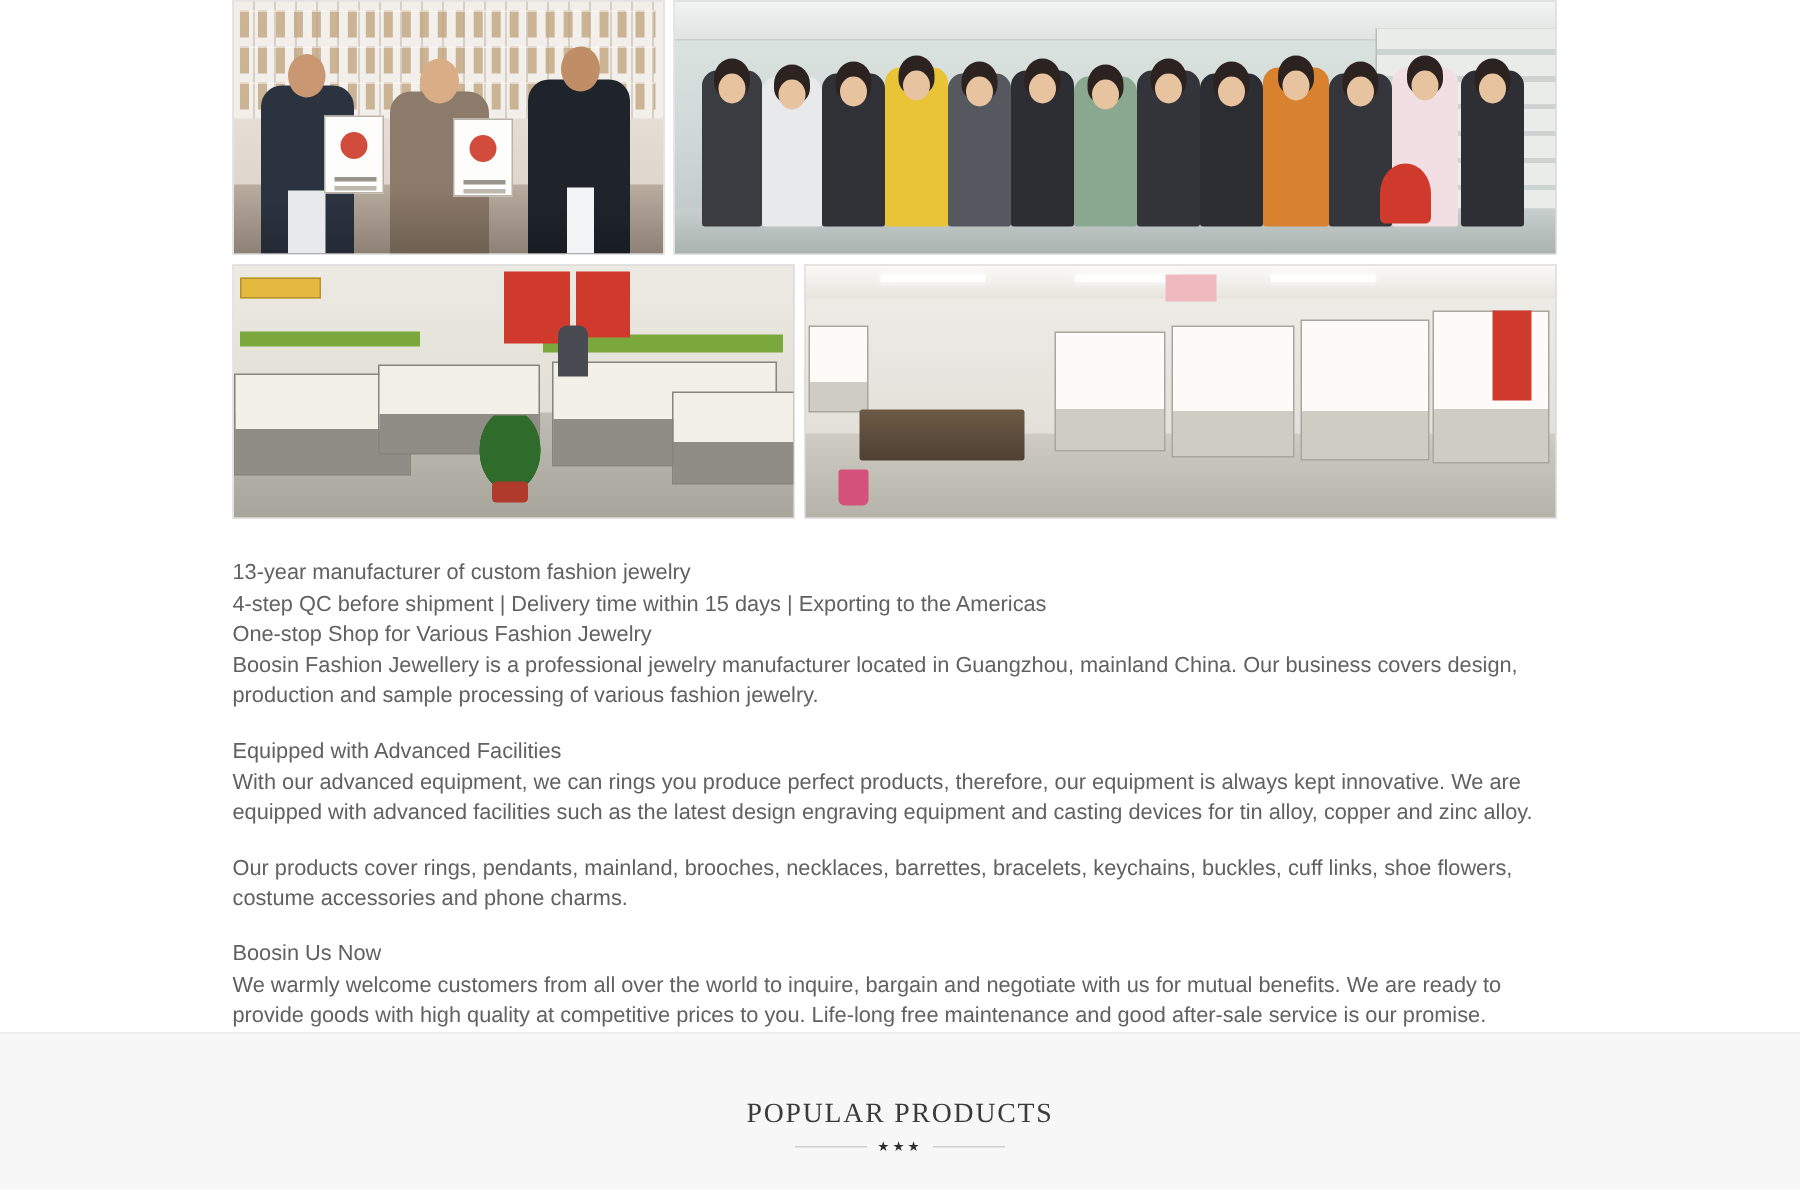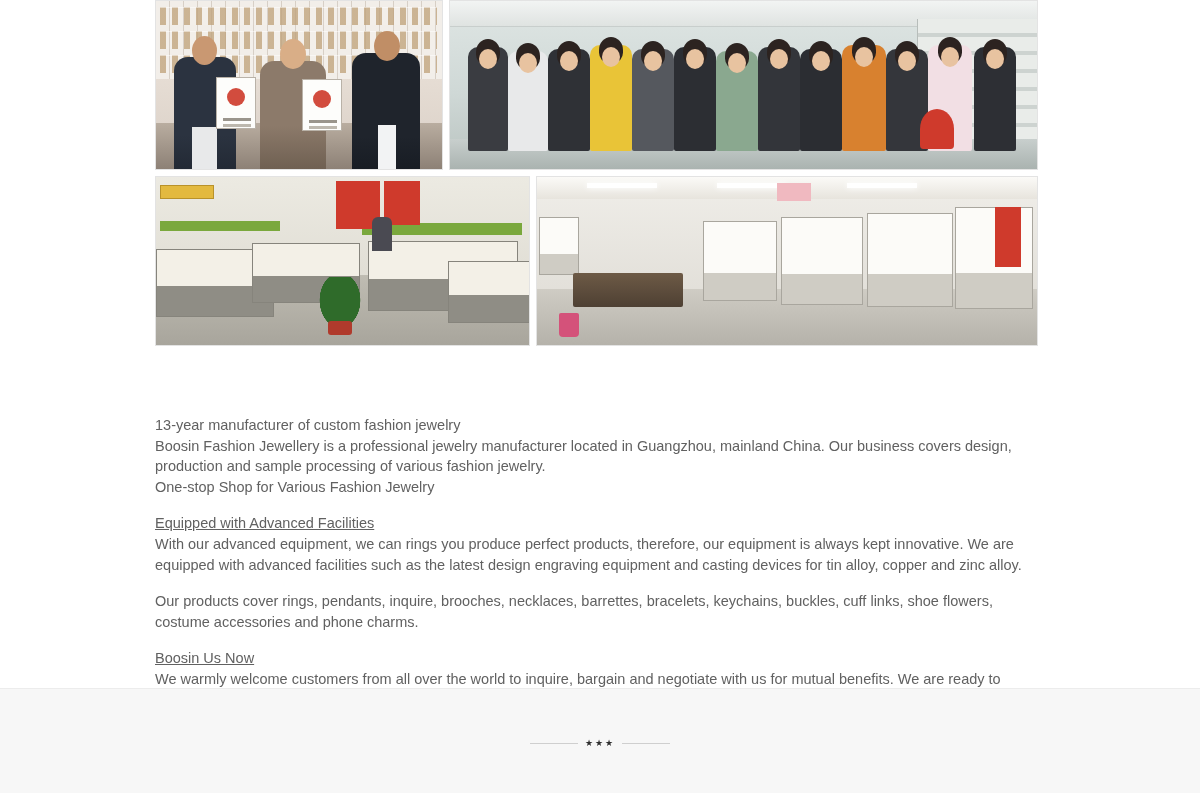--- a/index.html
+++ b/index.html
@@ -181,27 +181,26 @@
     top: 372px;
     width: 885px;
     color: #595959;
   }
   .content p {
     margin: 0;
     font-size: 14.5px;
     line-height: 20.6px;
     color: #616161;
   }
-  .lede { margin-bottom: 16px !important; margin-top: 43px; }
+  .lede { margin-bottom: 16px !important; }
   .section { margin-bottom: 16px !important; }
   .section-title {
     font-size: 14.5px;
     line-height: 20.6px;
     color: #616161;
-    text-decoration: underline;
   }
 
   
   .band {
     position: absolute;
     left: 0;
     top: 688px;
     width: 1200px;
     height: 105px;
     background: #f7f7f7;
@@ -373,41 +372,43 @@
           <div style="position:absolute; left:240px; top:6px; width:34px; height:18px; background:#f0b9c0;"></div>
         </div>
       </div>
     </div>
   </div>
 
   <div class="content">
 
     <div class="lede">
       <p>13-year manufacturer of custom fashion jewelry</p>
+      <p>4-step QC before shipment | Delivery time within 15 days | Exporting to the Americas</p>
+      <p>One-stop Shop for Various Fashion Jewelry</p>
       <p>Boosin Fashion Jewellery is a professional jewelry manufacturer located in Guangzhou, mainland China. Our business covers design, production and sample processing of various fashion jewelry.</p>
-      <p>One-stop Shop for Various Fashion Jewelry</p>
     </div>
 
     <div class="section">
       <p class="section-title">Equipped with Advanced Facilities</p>
       <p>With our advanced equipment, we can rings you produce perfect products, therefore, our equipment is always kept innovative. We are equipped with advanced facilities such as the latest design engraving equipment and casting devices for tin alloy, copper and zinc alloy.</p>
     </div>
 
     <div class="section">
-      <p>Our products cover rings, pendants, inquire, brooches, necklaces, barrettes, bracelets, keychains, buckles, cuff links, shoe flowers, costume accessories and phone charms.</p>
+      <p>Our products cover rings, pendants, mainland, brooches, necklaces, barrettes, bracelets, keychains, buckles, cuff links, shoe flowers, costume accessories and phone charms.</p>
     </div>
 
     <div class="section">
       <p class="section-title">Boosin Us Now</p>
       <p>We warmly welcome customers from all over the world to inquire, bargain and negotiate with us for mutual benefits. We are ready to provide goods with high quality at competitive prices to you. Life-long free maintenance and good after-sale service is our promise.</p>
     </div>
   </div>
 
   <div class="band">
     <div class="band-inner">
+      <div class="band-title">POPULAR PRODUCTS</div>
       <div class="band-orn">
         <span class="line"></span>
         <span class="stars">★★★</span>
         <span class="line"></span>
       </div>
     </div>
   </div>
 
 </div>
 

